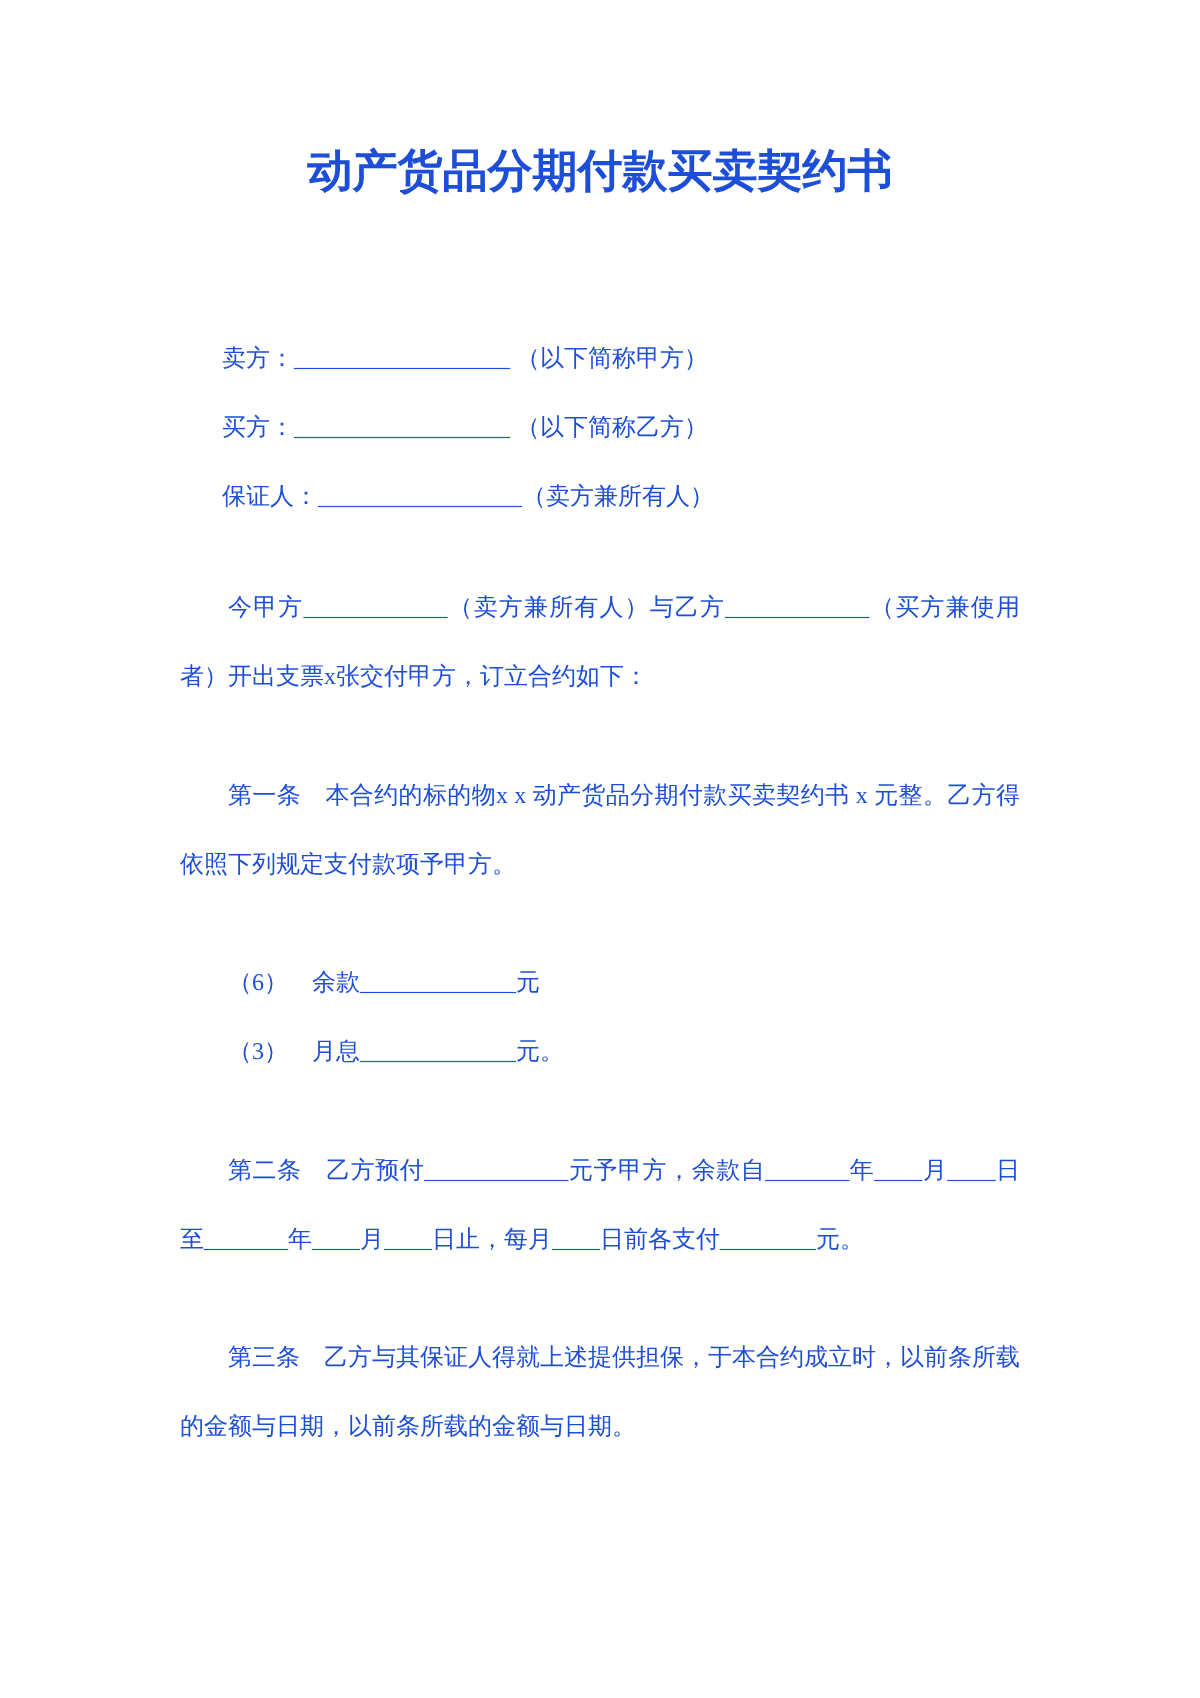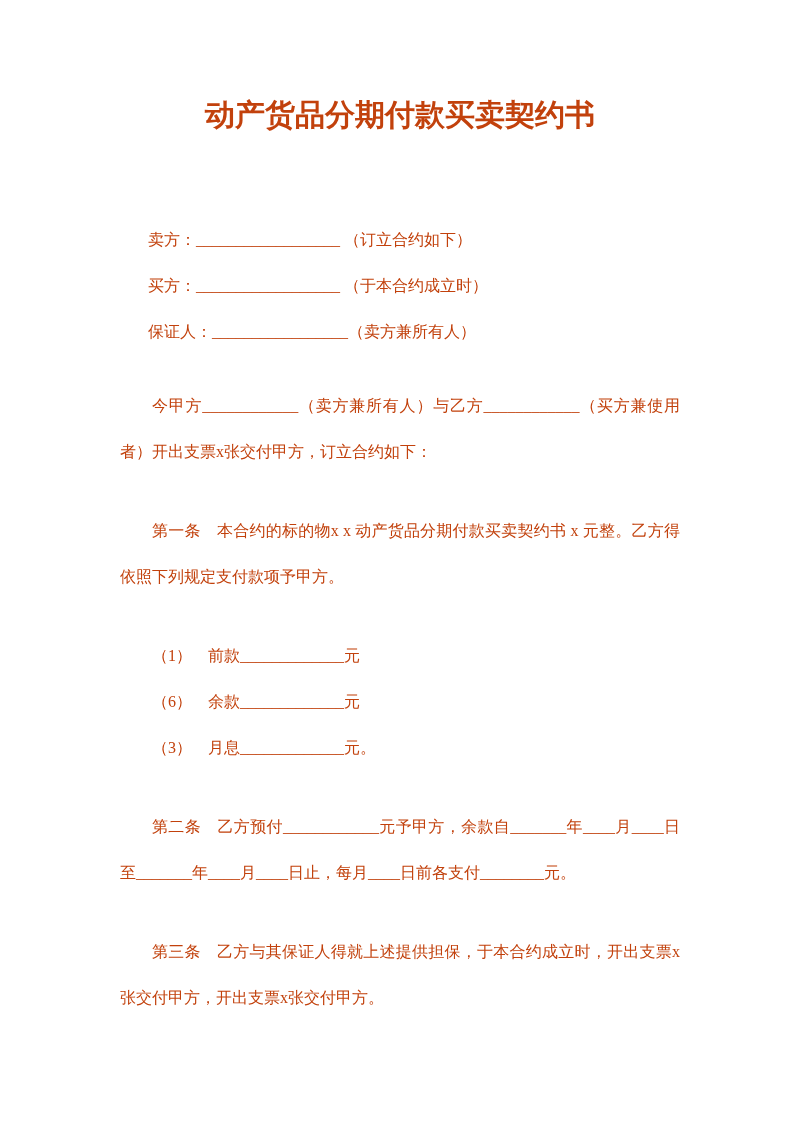--- a/index.html
+++ b/index.html
@@ -5,21 +5,21 @@
   html, body {
     margin: 0;
     padding: 0;
     background: #ffffff;
   }
   .page {
     position: relative;
     width: 800px;
     height: 1132px;
     background: #ffffff;
-    color: #c2410c;
+    color: #1d4ed8;
     box-sizing: border-box;
     padding: 95px 120px 0 120px;
     overflow: hidden;
     font-family: "Liberation Serif", "DejaVu Serif", serif;
   }
   .doc-title {
     margin: 0;
     font-family: "Liberation Sans", "DejaVu Sans", sans-serif;
     font-weight: bold;
     font-size: 30px;
@@ -58,32 +58,31 @@
   }
 </style>
 </head>
 <body>
 
 <div class="page">
 
   <h1 class="doc-title">动产货品分期付款买卖契约书</h1>
 
   <div class="parties">
-    <p class="line party-line">卖方：__________________ （订立合约如下）</p>
-    <p class="line party-line">买方：__________________ （于本合约成立时）</p>
+    <p class="line party-line">卖方：__________________ （以下简称甲方）</p>
+    <p class="line party-line">买方：__________________ （以下简称乙方）</p>
     <p class="line party-line">保证人：_________________（卖方兼所有人）</p>
   </div>
 
   <p class="line para intro">今甲方____________（卖方兼所有人）与乙方____________（买方兼使用者）开出支票x张交付甲方，订立合约如下：</p>
 
   <p class="line para article">第一条　本合约的标的物x x 动产货品分期付款买卖契约书 x 元整。乙方得依照下列规定支付款项予甲方。</p>
 
   <div class="items">
-    <p class="line item-line">（1）　前款_____________元</p>
     <p class="line item-line">（6）　余款_____________元</p>
     <p class="line item-line">（3）　月息_____________元。</p>
   </div>
 
   <p class="line para article">第二条　乙方预付____________元予甲方，余款自_______年____月____日至_______年____月____日止，每月____日前各支付________元。</p>
 
-  <p class="line para article">第三条　乙方与其保证人得就上述提供担保，于本合约成立时，开出支票x张交付甲方，开出支票x张交付甲方。</p>
+  <p class="line para article">第三条　乙方与其保证人得就上述提供担保，于本合约成立时，以前条所载的金额与日期，以前条所载的金额与日期。</p>
 
 </div>
 
 </body></html>

